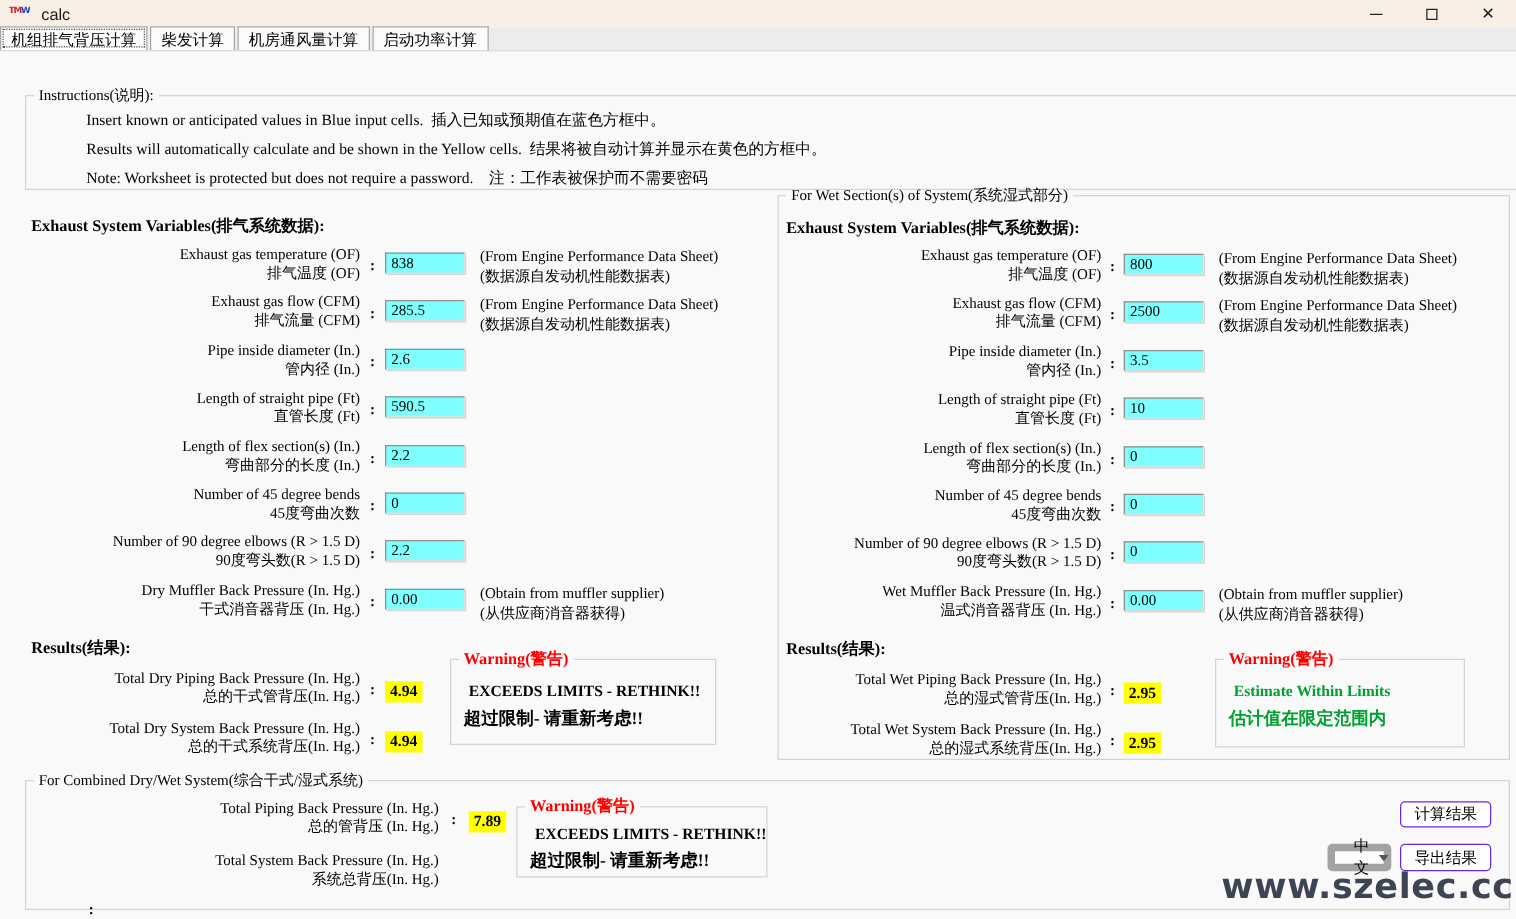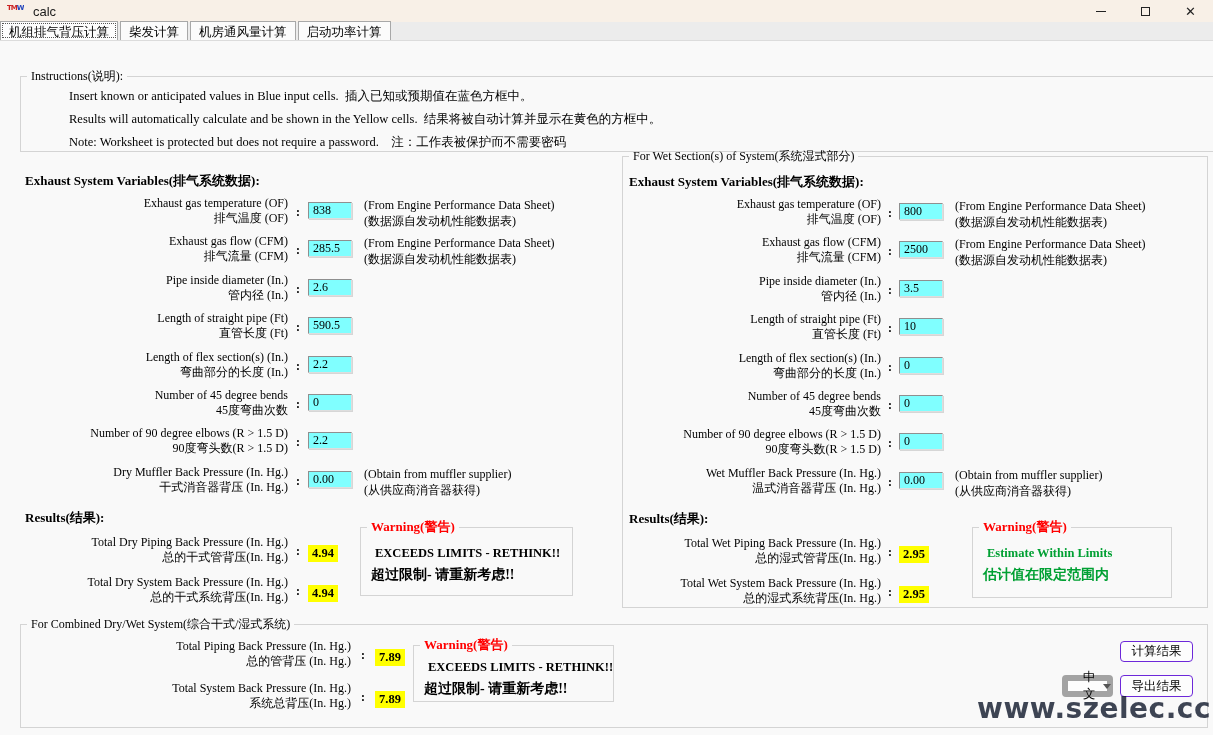--- a/index.html
+++ b/index.html
@@ -27,21 +27,21 @@
 
   .ins-line { white-space:pre; font-size:12.5px; line-height:23px; margin-left:48px; }
 
   
   .colhead { font-weight:bold; font-size:13px; height:24px; white-space:nowrap; }
   .field-row { display:flex; align-items:flex-start; height:38.4px; }
   .lab { width:268px; text-align:right; font-size:12px; line-height:15px; white-space:nowrap; }
   .wet .lab { width:258px; }
   .colon { width:20px; text-align:center; font-weight:bold; font-size:12px; padding-top:9px; }
   .wet .colon { width:18px; }
-  input.cyan { width:44px; height:17px; margin-top:6px; background:#80ffff; border:1px solid #8f8f8f; border-right-color:#dedede; border-bottom-color:#dedede; box-shadow:1px 1px 0 #d6d6d6; font:12px "Liberation Serif",serif; padding:0 0 0 4px; color:#000; }
+  input.cyan { width:64px; height:17px; margin-top:6px; background:#80ffff; border:1px solid #8f8f8f; border-right-color:#dedede; border-bottom-color:#dedede; box-shadow:1px 1px 0 #d6d6d6; font:12px "Liberation Serif",serif; padding:0 0 0 4px; color:#000; }
   .note { margin-left:12px; font-size:12px; line-height:16px; padding-top:1px; white-space:nowrap; }
 
   .res-row { display:flex; align-items:flex-start; height:40px; }
   .yv { background:#ffff00; font-size:12.5px; height:17px; line-height:17px; padding:0 4px; margin-top:10px; font-weight:bold; }
 
   
   .warnbox legend { color:#ff0000; font-weight:bold; font-size:13px; }
   .warn-l1 { font:bold 12.5px "Liberation Serif",serif; margin:10px 0 0 14px; white-space:nowrap; }
   .warn-l2 { font:bold 14px "Liberation Serif",serif; margin:5px 0 0 10px; white-space:nowrap; }
   .red { color:#000000; } .green { color:#00a033; }
@@ -322,21 +322,21 @@
   <legend>For Combined Dry/Wet System(综合干式/湿式系统)</legend>
   <div style="padding-left:40px; padding-top:6px;">
     <div class="res-row" style="height:42px;">
       <div class="lab" style="width:290px;">
           <div>Total Piping Back Pressure (In. Hg.)</div>
           <div>总的管背压 (In. Hg.)</div>
         </div>
       <div class="colon" style="width:24px;">:</div>
       <div class="yv">7.89</div>
     </div>
-    <div class="res-row" style="height:42px;">
+    <div class="res-row" style="height:42px;flex-direction:column;">
       <div class="lab" style="width:290px;">
           <div>Total System Back Pressure (In. Hg.)</div>
           <div>系统总背压(In. Hg.)</div>
         </div>
       <div class="colon" style="width:24px;">:</div>
       <div class="yv">7.89</div>
     </div>
   </div>
 </fieldset>
 

